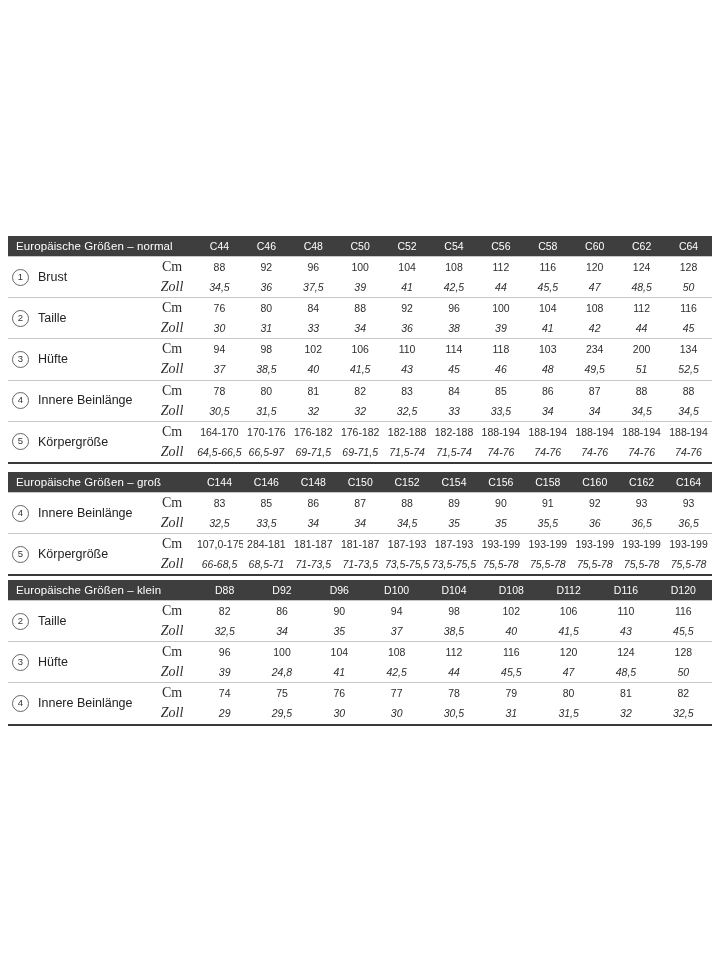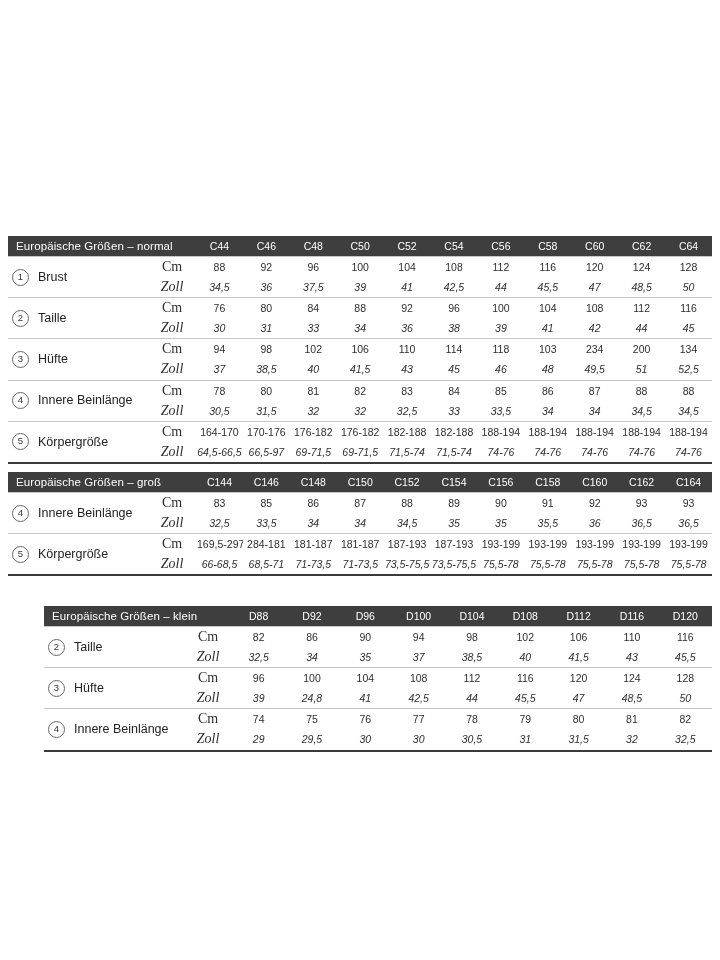--- a/index.html
+++ b/index.html
@@ -15,21 +15,21 @@
     background: #ffffff;
     overflow: hidden;
   }
   .size-table-section {
     position: absolute;
     left: 8px;
     right: 8px;
   }
   #table-0 { top: 236px; }
   #table-1 { top: 472px; }
-  #table-2 { top: 606px; margin-left: 36px; }
+  #table-2 { top: 580px; }
 
   table.sizes {
     width: 100%;
     border-collapse: collapse;
     table-layout: fixed;
     border-bottom: 2px solid #3a3a3a;
   }
   table.sizes thead th {
     background: #3e3e3e;
     color: #ffffff;
@@ -358,21 +358,21 @@
             <td>36</td>
             <td>36,5</td>
             <td>36,5</td>
           </tr>
           <tr class="row-cm group-start">
             <td class="label-cell" rowspan="2"><span class="label-wrap">
                 <span class="num-badge">5</span>
                 <span>Körpergröße</span>
               </span></td>
             <td class="unit-cell">Cm</td>
-            <td>169,5-297</td>
+            <td>107,0-175</td>
             <td>284-181</td>
             <td>181-187</td>
             <td>181-187</td>
             <td>187-193</td>
             <td>187-193</td>
             <td>193-199</td>
             <td>193-199</td>
             <td>193-199</td>
             <td>193-199</td>
             <td>193-199</td>

